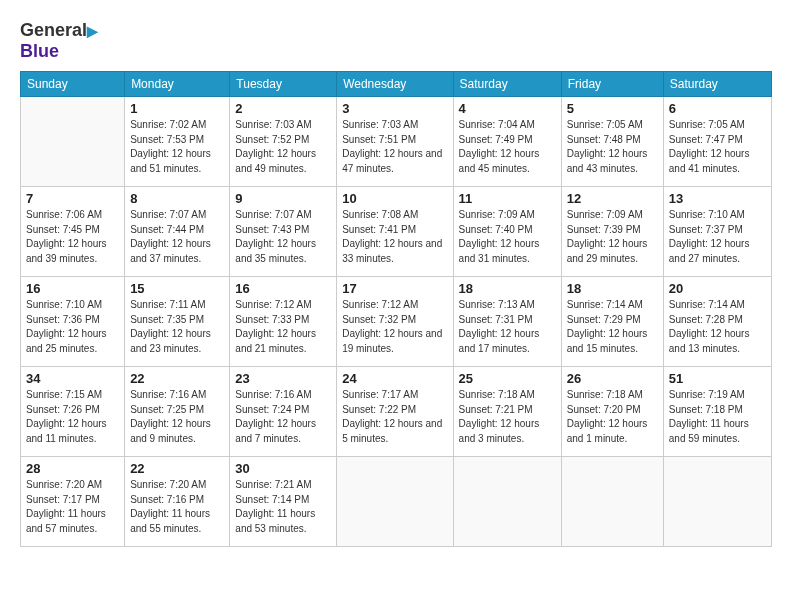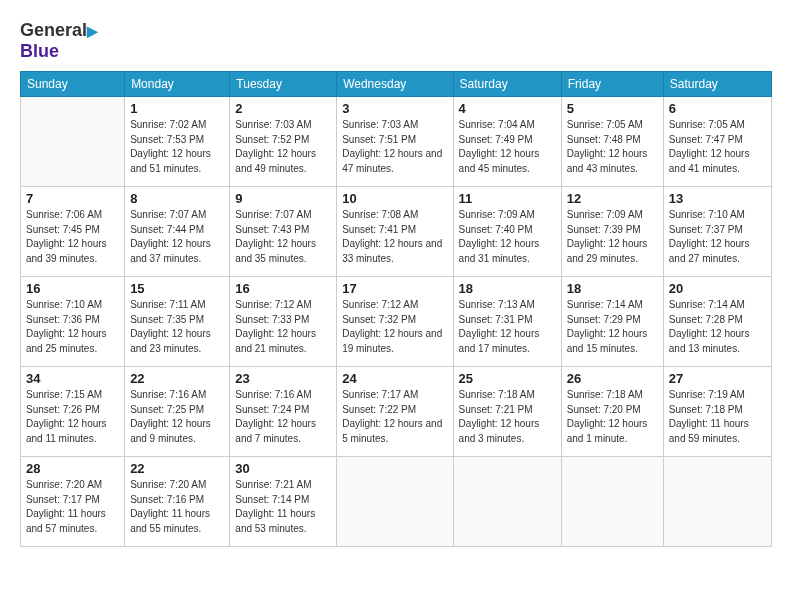--- a/index.html
+++ b/index.html
@@ -209,21 +209,21 @@
         </td>
         <td>
           <div class="day-num">25</div>
           <div class="day-info">Sunrise: 7:18 AM<br>Sunset: 7:21 PM<br>Daylight: 12 hours and 3 minutes.</div>
         </td>
         <td>
           <div class="day-num">26</div>
           <div class="day-info">Sunrise: 7:18 AM<br>Sunset: 7:20 PM<br>Daylight: 12 hours and 1 minute.</div>
         </td>
         <td>
-          <div class="day-num">27</div>
+          <div class="day-num">51</div>
           <div class="day-info">Sunrise: 7:19 AM<br>Sunset: 7:18 PM<br>Daylight: 11 hours and 59 minutes.</div>
         </td>
       </tr>
       <tr class="week-row">
         <td>
           <div class="day-num">28</div>
           <div class="day-info">Sunrise: 7:20 AM<br>Sunset: 7:17 PM<br>Daylight: 11 hours and 57 minutes.</div>
         </td>
         <td>
           <div class="day-num">22</div>

